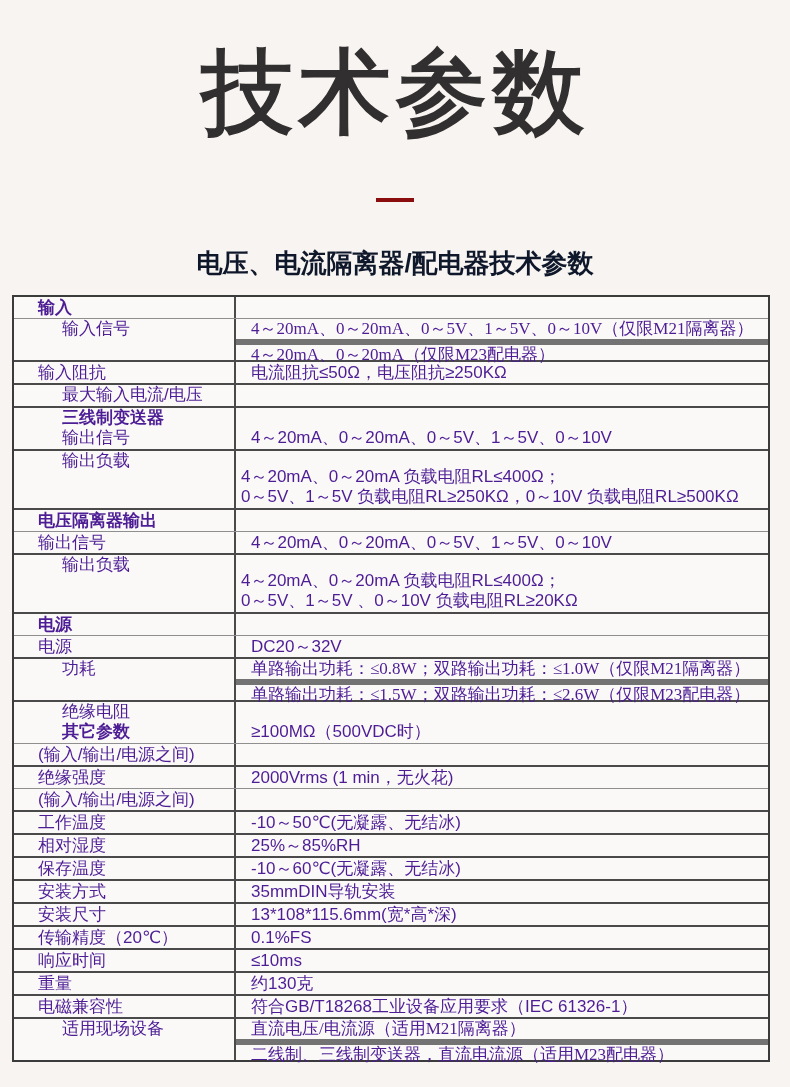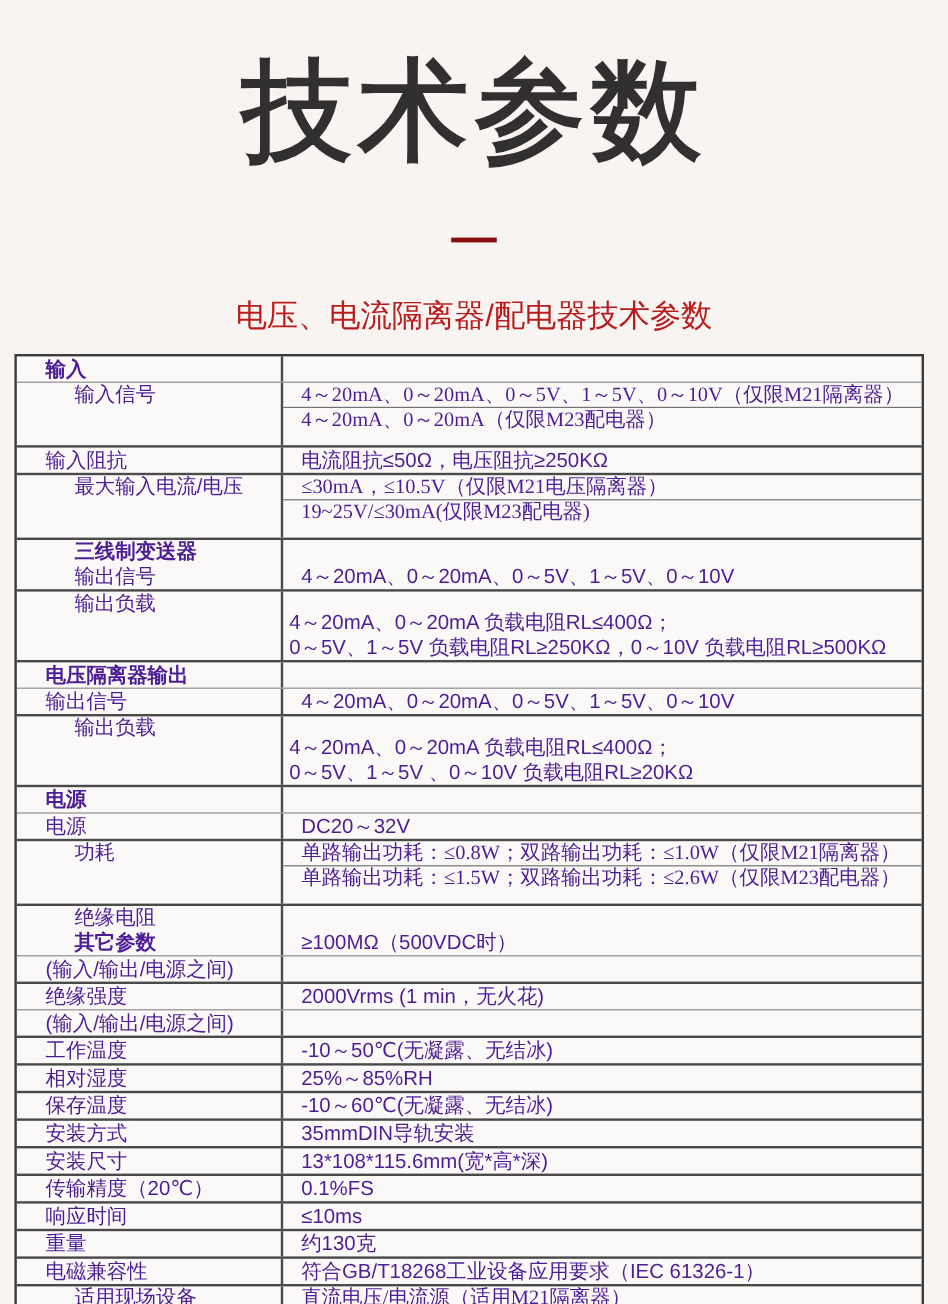--- a/index.html
+++ b/index.html
@@ -32,22 +32,22 @@
     width: 38px;
     height: 4px;
     background: #8a0c0c;
   }
   .table-caption {
     position: absolute;
     top: 246px; left: 0; right: 0;
     text-align: center;
     font-size: 26px;
     line-height: 34px;
-    font-weight: 400;
-    color: #b91c1c;
+    font-weight: 700;
+    color: #0f172a;
   }
 
   
   .spec-table {
     position: absolute;
     top: 295px;
     left: 12px;
     width: 758px;
     border: 2px solid #3b3b3b;
     background: #fbf9f7;
@@ -69,21 +69,21 @@
 
   
   .row-s .cell-l, .row-s .cell-r { height: 21px; line-height: 21px; }
   .row-s .cell-r { padding-left: 15px; }
 
   
   .row-d .cell-l { line-height: 20.5px; padding-top: 0; padding-left: 48px; }
   .row-d .cell-l .line { height: 20.5px; line-height: 20.5px; white-space: nowrap; }
 
   .sub  { height: 20px; line-height: 20px; padding-left: 15px; white-space: nowrap; font-family: Liberation Serif, serif; }
-  .sub2 { height: 32px; line-height: 20px; border-top: 1px solid #737373; }
+  .sub2 { height: 21px; line-height: 20px; border-top: 6px solid #737373; }
 
   .wrapcell { padding-left: 5px; margin-top: 16px; }
   .wrapcell .wline { height: 20.5px; line-height: 20.5px; white-space: nowrap; }
 
   .combocell {
     display: flex;
     flex-direction: column;
     justify-content: flex-end;
     padding-left: 15px;
   }
@@ -109,24 +109,20 @@
         <div class="sub">4～20mA、0～20mA、0～5V、1～5V、0～10V（仅限M21隔离器）</div>
         <div class="sub sub2">4～20mA、0～20mA（仅限M23配电器）</div>
       </div>
     </div>
     <div class="row row-s b-thick">
       <div class="cell-l">输入阻抗</div>
       <div class="cell-r">电流阻抗≤50Ω，电压阻抗≥250KΩ</div>
     </div>
     <div class="row row-d b-thick">
       <div class="cell-l">最大输入电流/电压</div>
-      <div class="cell-r">
-        <div class="sub">≤30mA，≤10.5V（仅限M21电压隔离器）</div>
-        <div class="sub sub2">19~25V/≤30mA(仅限M23配电器)</div>
-      </div>
     </div>
     <div class="row row-d b-thick">
       <div class="cell-l">
         <div class="line lbl-bold">三线制变送器</div>
         <div class="line">输出信号</div>
       </div>
       <div class="cell-r combocell">
         <div class="cline">4～20mA、0～20mA、0～5V、1～5V、0～10V</div>
       </div>
     </div>

